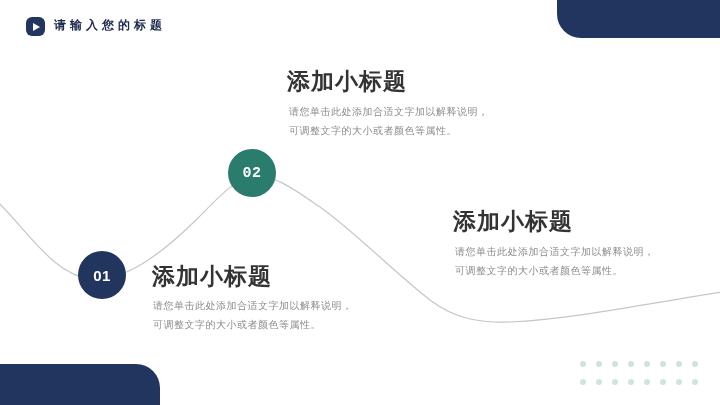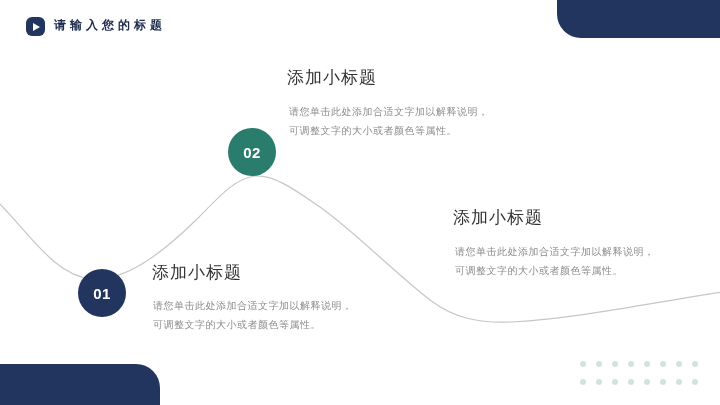--- a/index.html
+++ b/index.html
@@ -43,27 +43,27 @@
     color:#1d2b4d;white-space:nowrap;
   }
   
   .circle{
     position:absolute;width:48px;height:48px;border-radius:50%;
     display:flex;align-items:center;justify-content:center;
     color:#ffffff;font-size:15px;font-weight:600;letter-spacing:0.5px;
   }
   .circle.navy{background:var(--navy);}
   .circle.teal{background:var(--teal);}
-  .circle.c1{left:78px;top:269px;}
-  .circle.c2{left:228px;top:128px;}
+  .circle.c1{left:78px;top:251px;}
+  .circle.c2{left:228px;top:149px;font-family:Liberation Mono, monospace;}
   .circle.c3{left:417px;top:287px;}
   
   .step-title{
     position:absolute;margin:0;
-    font-size:17px;font-weight:400;letter-spacing:1px;color:var(--title);
+    font-size:23px;font-weight:700;letter-spacing:1px;color:var(--title);
     white-space:nowrap;
   }
   .step-desc{
     position:absolute;margin:0;
     font-size:10px;line-height:19px;letter-spacing:0.5px;color:var(--body);
     white-space:nowrap;
   }
   .t1-title{left:152px;top:261px;}
   .t1-desc{left:153px;top:296px;}
   .t2-title{left:287px;top:66px;}

